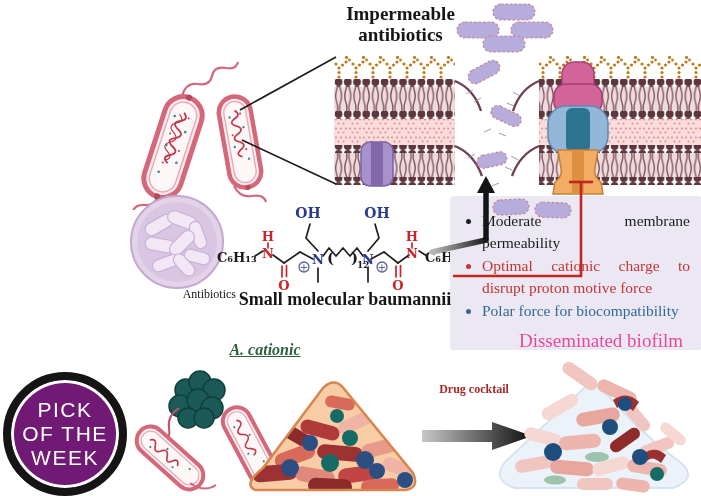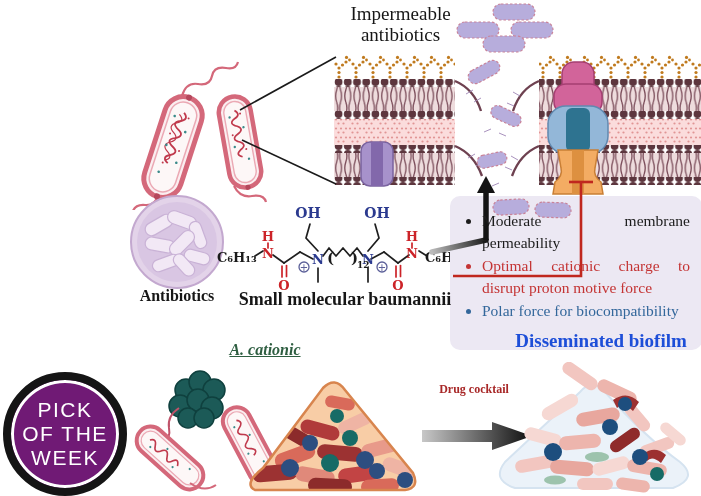--- a/index.html
+++ b/index.html
@@ -1,32 +1,32 @@
 <!DOCTYPE html>
 <html><head>
 <meta charset="utf-8">
 <style>
   html,body{margin:0;padding:0;background:#fff;}
   .canvas{position:relative;width:701px;height:496px;background:#fff;overflow:hidden;
           font-family:"Liberation Serif",serif;}
   .abs{position:absolute;}
   svg{display:block;}
   
-  .lbl-impermeable{left:318px;top:4px;width:165px;text-align:center;font-weight:normal;
+  .lbl-impermeable{left:318px;top:4px;width:165px;text-align:center;font-weight:bold;
      font-size:19px;line-height:1.08;color:#161616;}
-  .lbl-antibiotics{left:118px;top:287px;width:118px;text-align:center;font-weight:bold;
-     font-size:16px;color:#161616;}
+  .lbl-antibiotics{left:118px;top:287px;width:118px;text-align:right;font-weight:normal;
+     font-size:12px;color:#161616;}
   .lbl-adjuvant{left:233px;top:289px;width:224px;text-align:center;font-weight:bold;
      font-size:18px;color:#161616;}
-  .infobox{left:450px;top:196px;width:252px;height:154px;background:#ece8f3;border-radius:10px;}
+  .infobox{left:450px;top:196px;width:252px;height:154px;background:#ece8f3;border-radius:4px;}
   .bullets{position:relative;z-index:4;margin:0;padding:14px 12px 0 32px;list-style:disc;}
   .bullets li{font-size:15.5px;line-height:1.42;text-align:justify;text-align-last:left;margin:0 0 1px 0;}
   .b-black{color:#1c1c1c;} .b-red{color:#c43434;font-family:Liberation Serif, serif;} .b-blue{color:#33679b;}
-  .lbl-disseminated{left:500px;top:330px;width:202px;text-align:center;font-weight:bold;
-     font-size:19px;color:#1d4ed8;}
+  .lbl-disseminated{left:500px;top:330px;width:202px;text-align:center;font-weight:normal;
+     font-size:19px;color:#ec4899;}
   .caption-green{left:122px;top:341px;width:286px;text-align:center;font-weight:bold;
      font-size:16px;line-height:1.15;color:#2e5e41;}
   .caption-green .species{font-style:italic;text-decoration:underline;}
   .lbl-drug{left:414px;top:382px;width:120px;text-align:center;font-weight:bold;
      font-size:12px;color:#a82828;}
   
   .badge{left:3px;top:372px;width:124px;height:124px;border-radius:50%;box-sizing:border-box;
      background:#701a75;border:8px solid #151515;box-shadow:inset 0 0 0 3px #ffffff;
      display:flex;flex-direction:column;align-items:center;justify-content:center;
      font-family:"Liberation Sans",sans-serif;color:#fff;font-size:21px;line-height:1.15;

